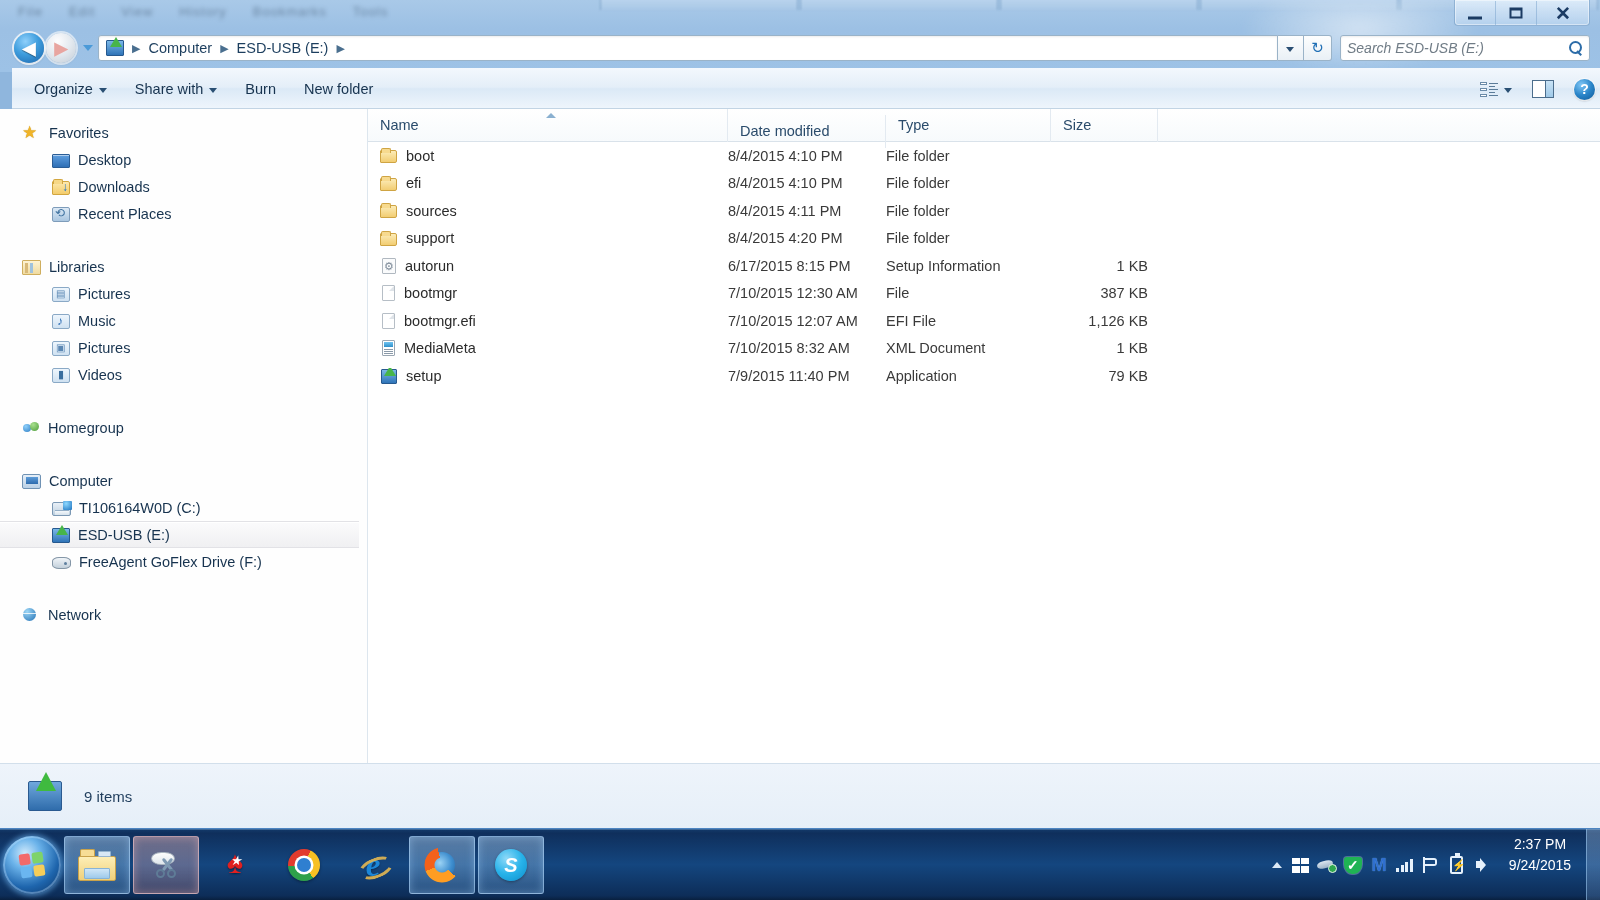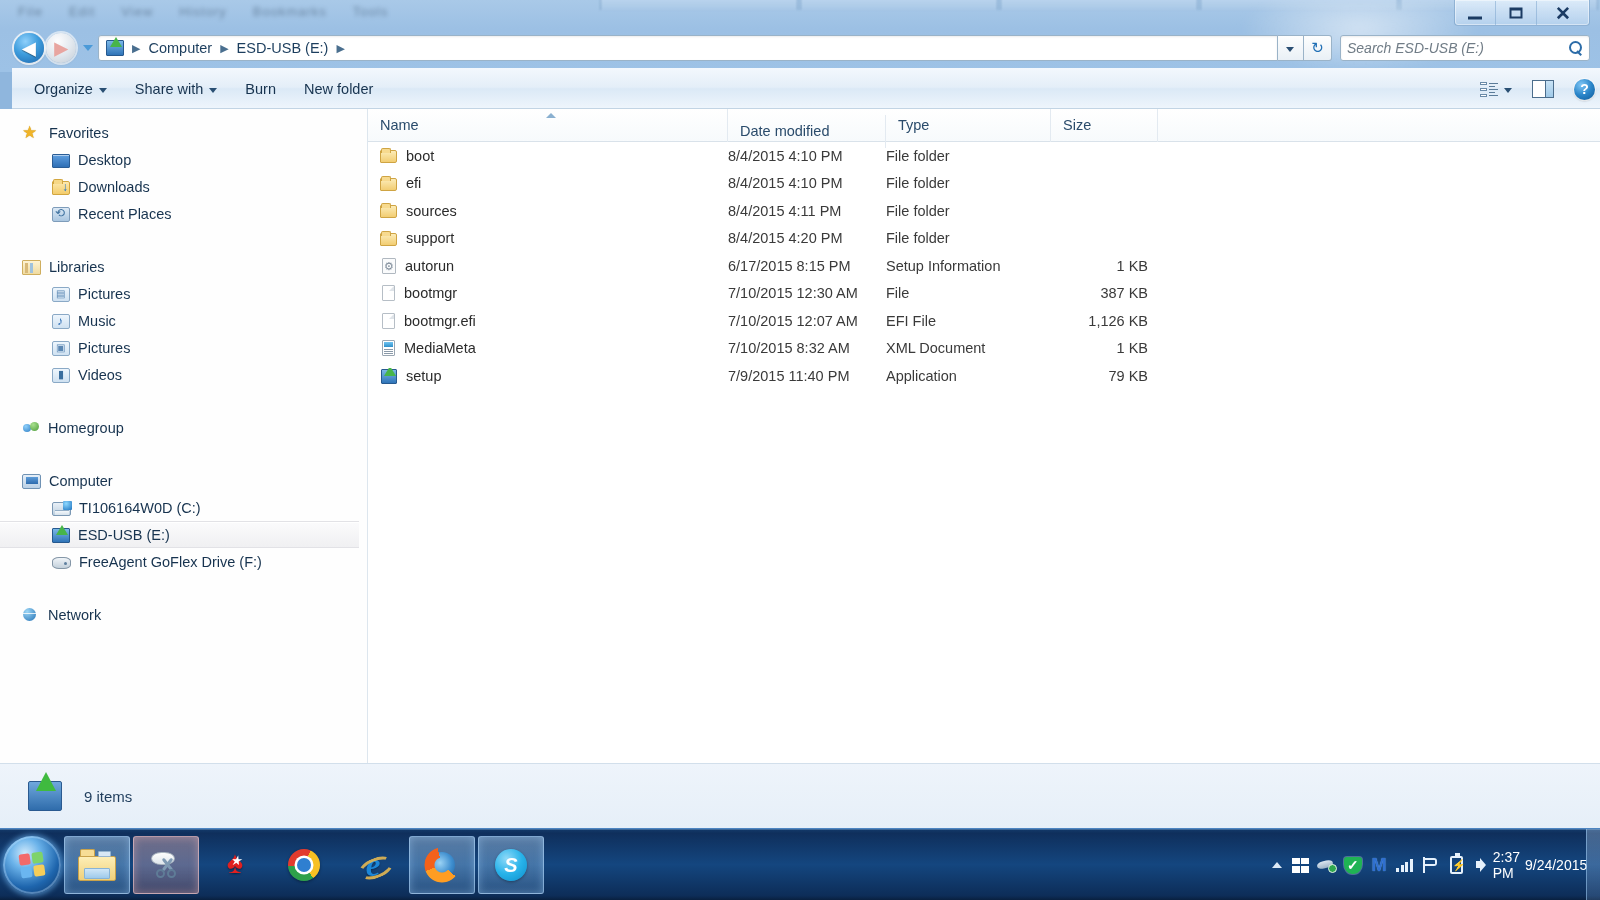--- a/index.html
+++ b/index.html
@@ -662,22 +662,22 @@
   }
   .tray-vol .spk {
     position: absolute; left: 0; top: 3px; width: 5px; height: 7px; background: #e6f1fc;
   }
   .tray-vol .cone {
     position: absolute; left: 4px; top: 0;
     border-top: 7px solid transparent; border-bottom: 7px solid transparent;
     border-left: 6px solid #e6f1fc;
   }
   #clock {
-    width: 88px; height: 58px; display: flex; flex-direction: row;
-    align-items: center; justify-content: center; gap: 5px;
+    width: 88px; height: 58px; display: flex; flex-direction: column;
+    align-items: center; gap: 5px;
     color: #ffffff; font-size: 14px; cursor: default;
   }
   #show-desktop {
     width: 14px; height: 72px; flex: none;
     background: linear-gradient(180deg, rgba(190,220,250,.32), rgba(130,175,225,.20));
     border-left: 1px solid rgba(160,205,245,.55);
     cursor: default;
   }
 </style>
 </head>

